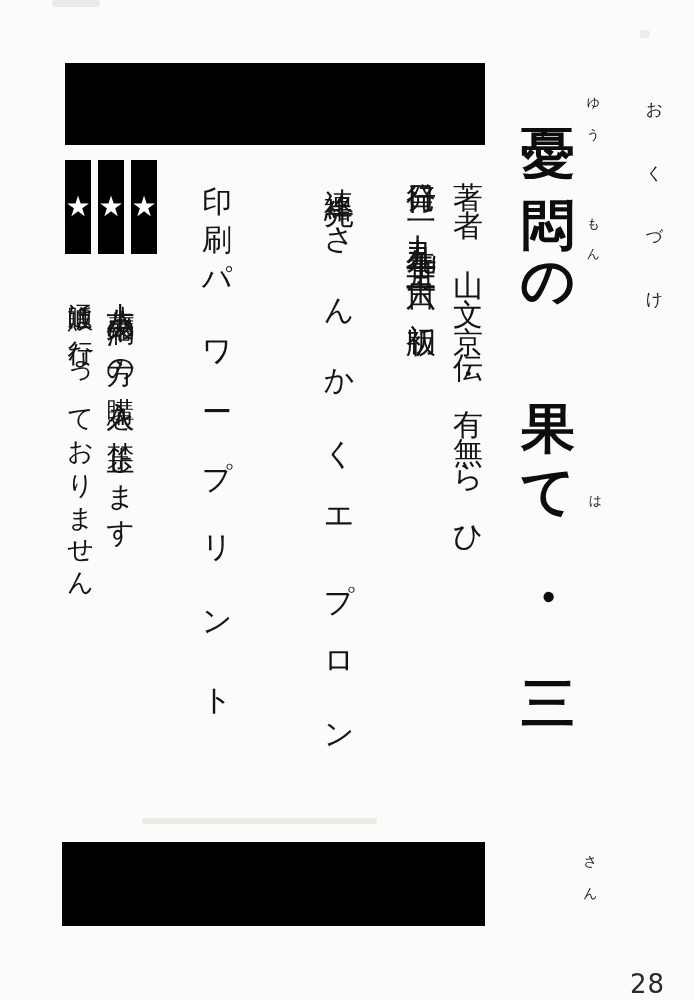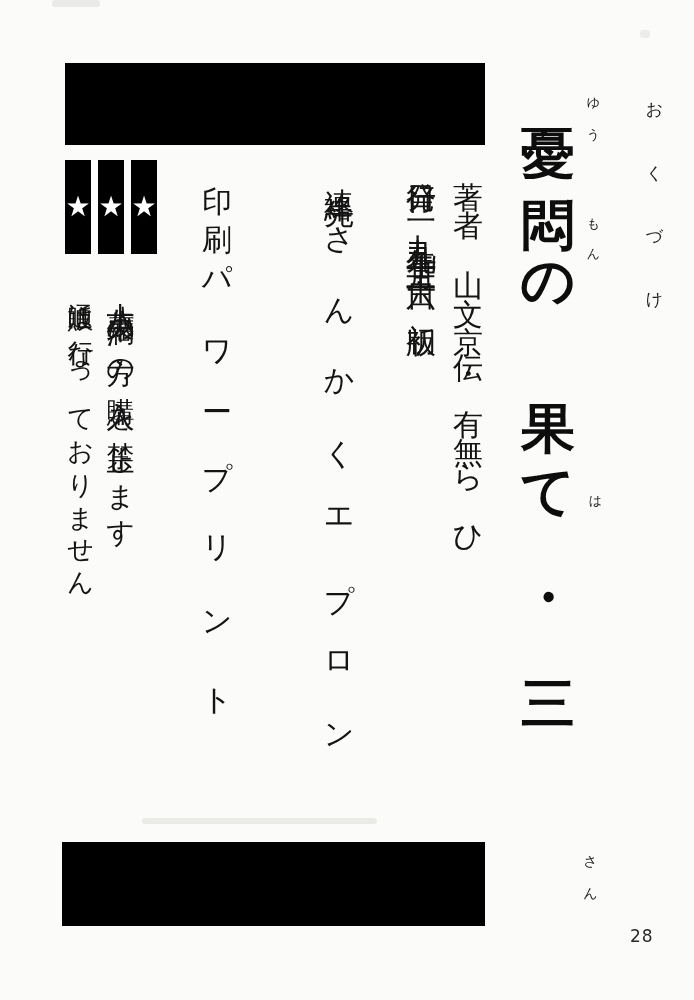--- a/index.html
+++ b/index.html
@@ -47,23 +47,23 @@
   #date-col .f-value{letter-spacing:5px;margin-inline-start:32px;}
   #contact-col{left:318px;top:164px;font-size:30px;}
   #contact-col .f-label{letter-spacing:5px;}
   #contact-col .f-value{letter-spacing:37px;margin-inline-start:16px;}
   #printer-col{left:196px;top:162px;font-size:30px;}
   #printer-col .f-label{letter-spacing:40px;}
   #printer-col .f-value{letter-spacing:42px;margin-inline-start:-8px;}
   #notice-age{left:101px;top:280px;font-size:28px;letter-spacing:4px;}
   #notice-mail{left:64px;top:282px;font-size:26px;letter-spacing:3px;}
   #page-number{
-    position:absolute;left:630px;top:926px;
+    position:absolute;left:630px;top:969px;
     font-family:"DejaVu Sans","Liberation Sans",sans-serif;
-    font-size:17px;color:#2a2a2a;letter-spacing:1px;
+    font-size:26px;color:#2a2a2a;letter-spacing:1px;
   }
   .smudge{position:absolute;border-radius:3px;}
   #smudge-1{left:52px;top:0;width:48px;height:7px;background:#dcdcda;opacity:.55;}
   #smudge-2{left:142px;top:818px;width:235px;height:6px;background:#e2e2e0;opacity:.7;}
   #smudge-3{left:640px;top:30px;width:10px;height:8px;background:#e8e8e6;opacity:.8;}
 </style>
 </head>
 <body>
 
 <div class="page">

